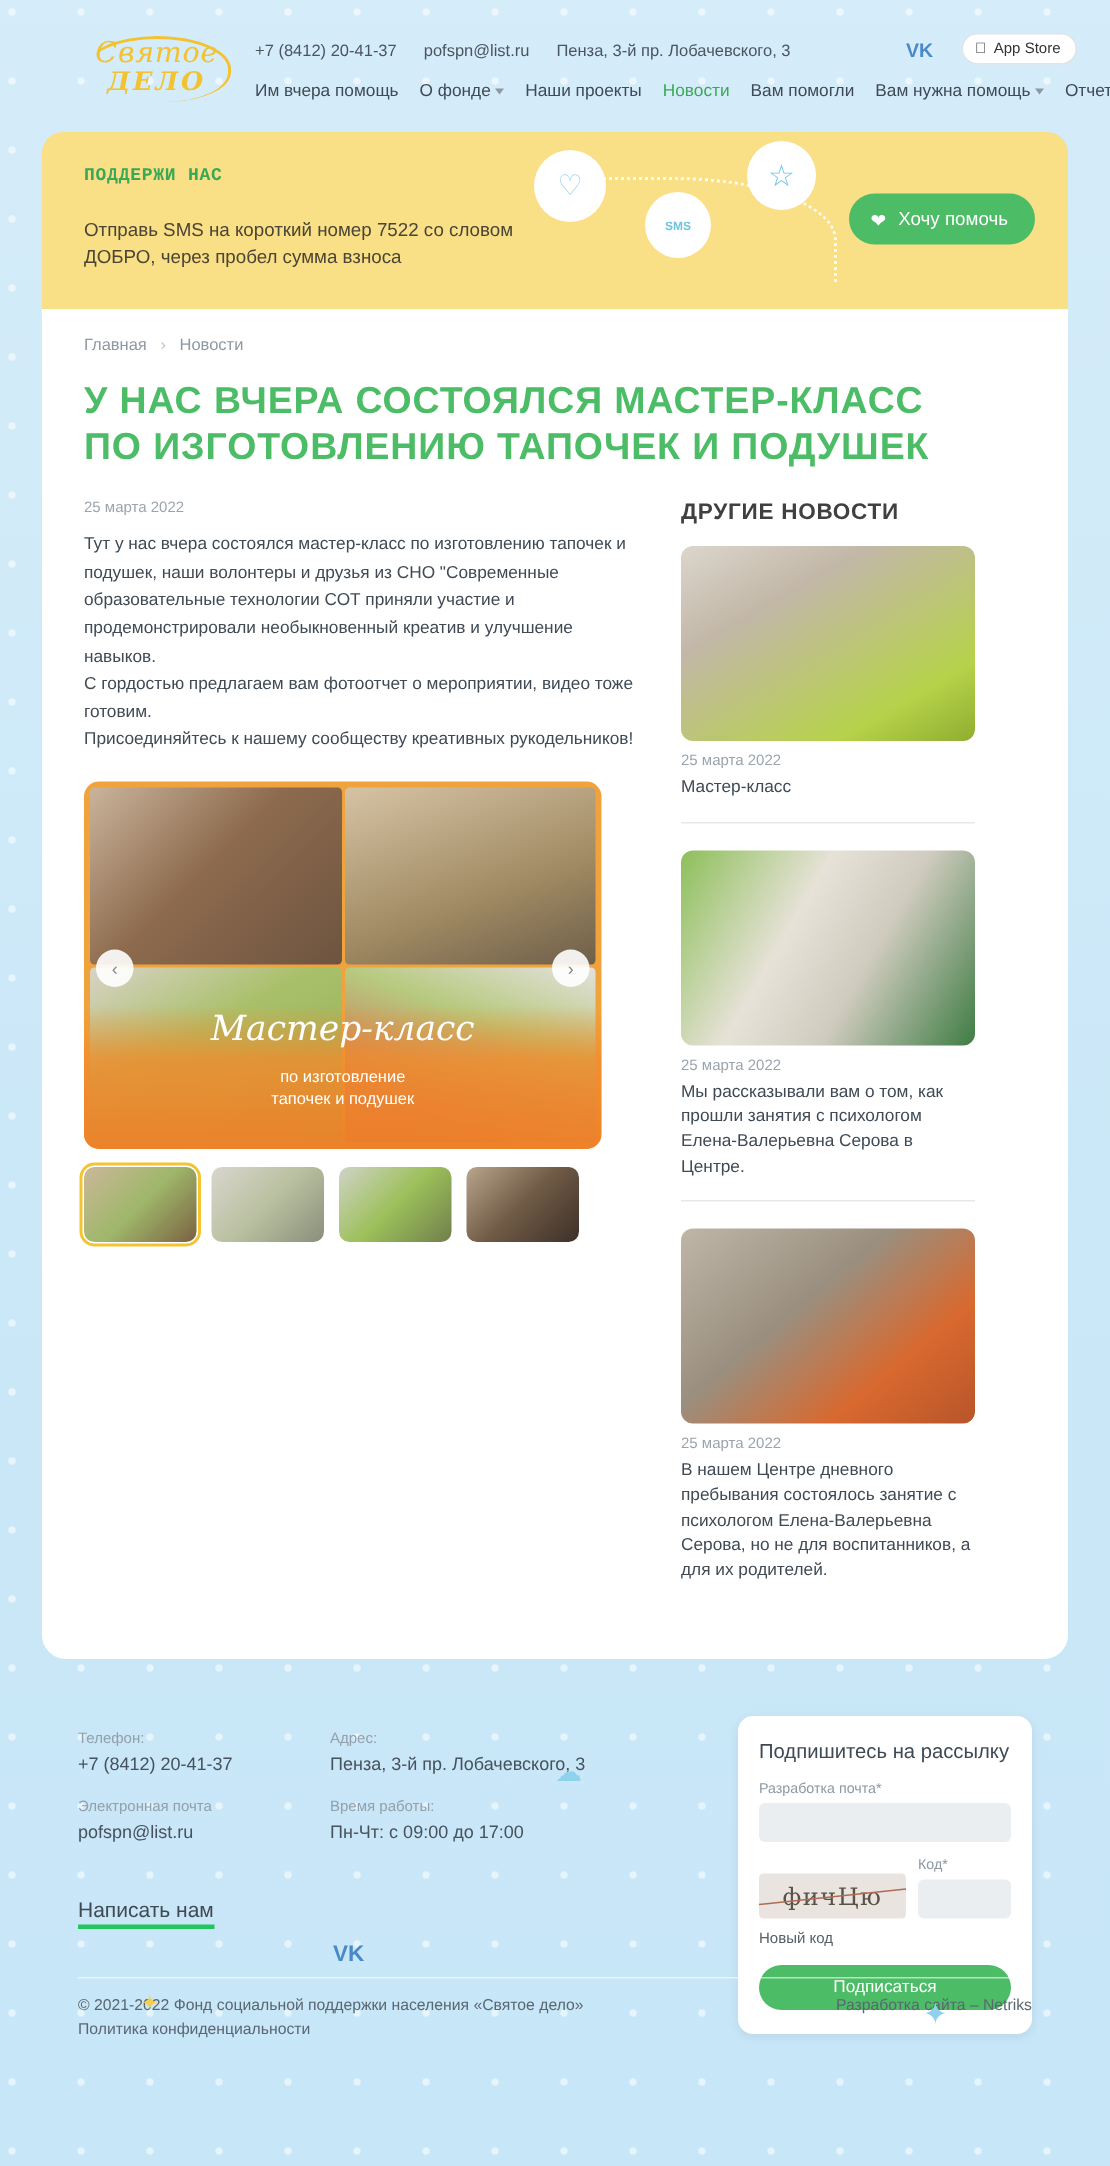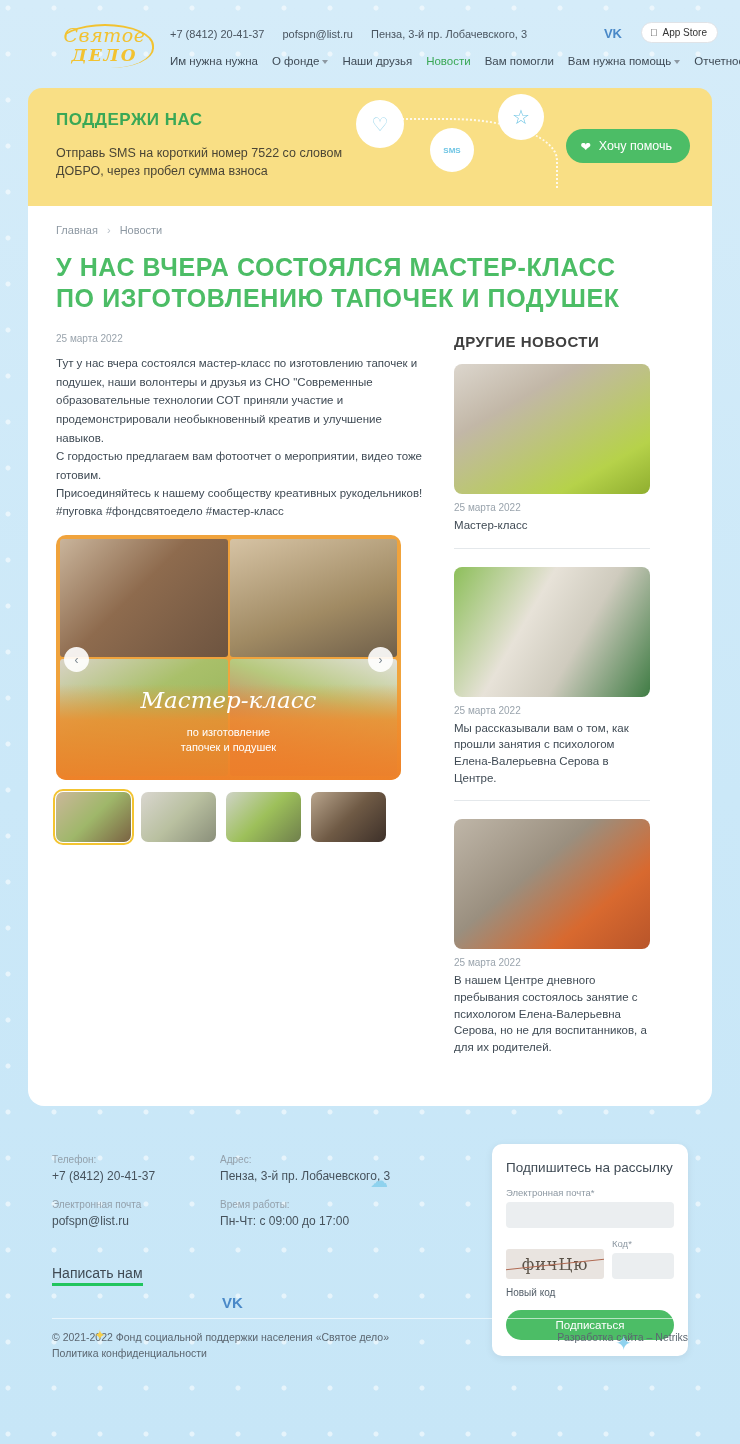--- a/index.html
+++ b/index.html
@@ -129,24 +129,25 @@
     width: 684px;
     height: 118px;
     background: #f9df85;
     border-radius: 14px 14px 0 0;
     overflow: hidden;
   }
   .banner-title {
     position: absolute;
     left: 28px;
     top: 22px;
-    font-size: 17px;
+    font-size: 12px;
     font-weight: bold;
     letter-spacing: 0.5px;
     color: #3aa856;
+    font-family: Liberation Mono, monospace;
   }
   .banner-text {
     position: absolute;
     left: 28px;
     top: 56px;
     width: 330px;
     font-size: 12.5px;
     line-height: 1.45;
     color: #4a4535;
   }
@@ -474,23 +475,23 @@
     </div>
 
     <div class="vk-top">VK</div>
 
     <div class="appstore">
       <span></span>
       <span>App Store</span>
     </div>
 
     <div class="nav">
-      <span class="item"><span>Им нужна нужна</span></span>
+      <span class="item"><span>Им вчера помощь</span></span>
       <span class="item"><span>О фонде</span><i class="caret"></i></span>
-      <span class="item"><span>Наши друзья</span></span>
+      <span class="item"><span>Наши проекты</span></span>
       <span class="item active"><span>Новости</span></span>
       <span class="item"><span>Вам помогли</span></span>
       <span class="item"><span>Вам нужна помощь</span><i class="caret"></i></span>
       <span class="item"><span>Отчетность</span></span>
 
     </div>
   </div>
 
   <div class="banner">
     <div class="dots"></div>
@@ -521,21 +522,20 @@
 
     <h1 class="title">У НАС ВЧЕРА СОСТОЯЛСЯ МАСТЕР-КЛАСС ПО ИЗГОТОВЛЕНИЮ ТАПОЧЕК И ПОДУШЕК</h1>
 
     <div class="cols">
 
       <div class="left">
         <div class="date">25 марта 2022</div>
         <div class="body-text" style="white-space: pre-line;">Тут у нас вчера состоялся мастер-класс по изготовлению тапочек и подушек, наши волонтеры и друзья из СНО "Современные образовательные технологии СОТ приняли участие и продемонстрировали необыкновенный креатив и улучшение навыков.
 С гордостью предлагаем вам фотоотчет о мероприятии, видео тоже готовим.
 Присоединяйтесь к нашему сообществу креативных рукодельников!</div>
-        <div class="tags">#пуговка #фондсвятоедело #мастер-класс</div>
 
         <div class="gallery">
           <div class="g-grid">
             <div class="g-cell g1"></div>
             <div class="g-cell g2"></div>
             <div class="g-cell g3"></div>
             <div class="g-cell g4"></div>
           </div>
           <div class="g-overlay"></div>
           <div class="g-cap1">Мастер-класс</div>
@@ -598,21 +598,21 @@
         <div class="f-val" style="margin-bottom:0">Пн-Чт: с 09:00 до 17:00</div>
       </div>
 
       <div class="vk-foot">VK</div>
       <div class="doodle-cloud">☁</div>
       <div class="doodle-pencil">╱</div>
     </div>
 
     <div class="subscribe">
       <div class="sub-title">Подпишитесь на рассылку</div>
-      <div class="sub-label">Электронная почта*</div>
+      <div class="sub-label">Разработка почта*</div>
       <input class="sub-input" type="text" value="" style="">
       <div class="captcha-row">
         <div class="captcha-img">фичЦю</div>
         <div class="captcha-field">
           <div class="sub-label">Код*</div>
           <input class="sub-input" type="text" value="" style="">
         </div>
       </div>
       <div class="newcode">Новый код</div>
       <button class="sub-btn">Подписаться</button>

